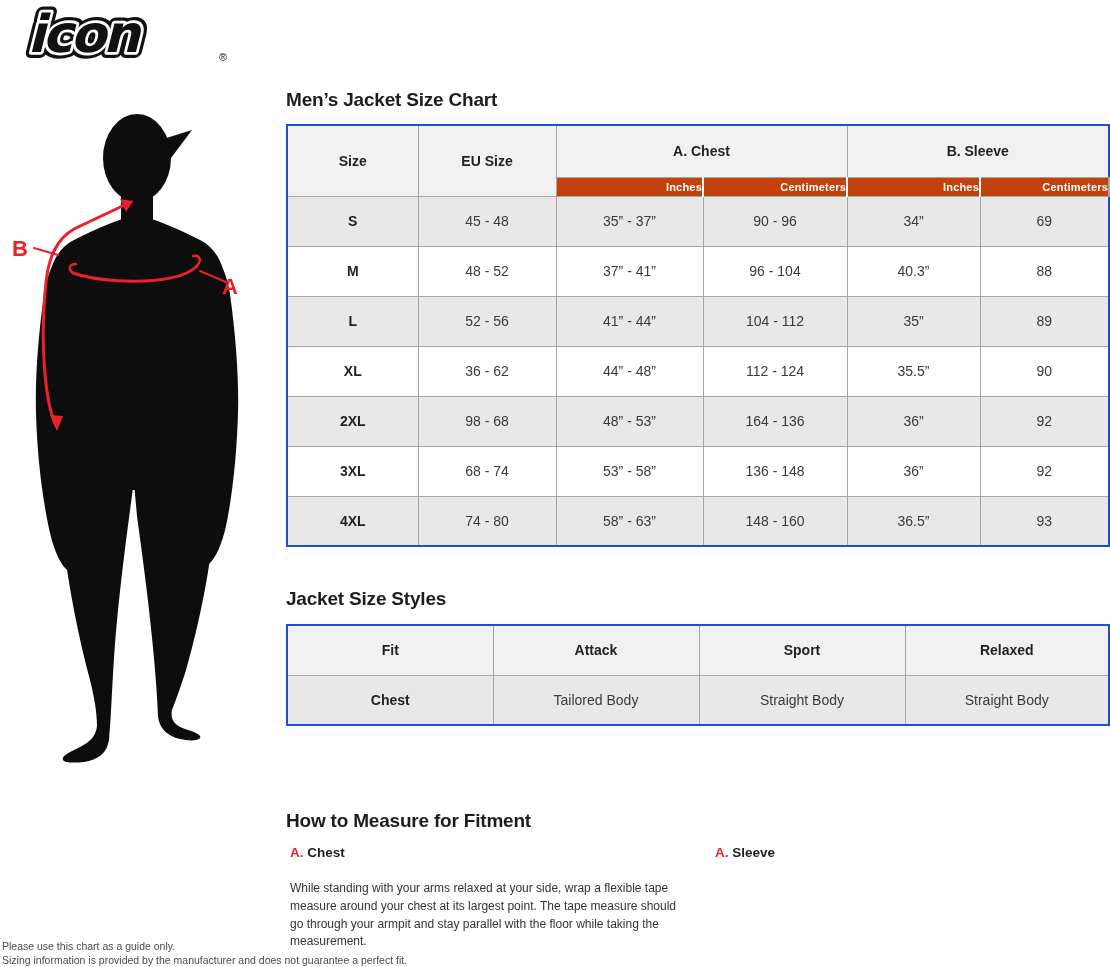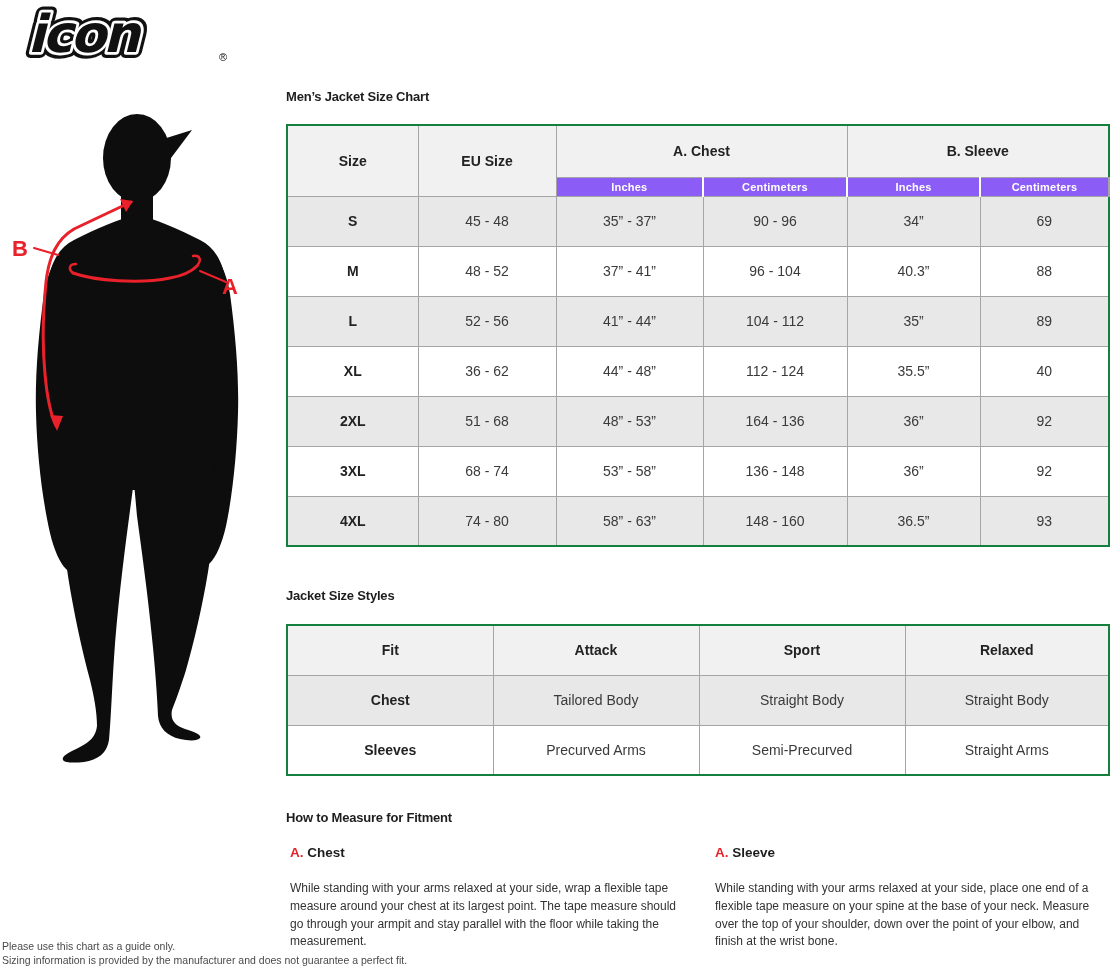--- a/index.html
+++ b/index.html
@@ -12,51 +12,51 @@
     font-family: "Liberation Sans", sans-serif;
     overflow: hidden;
   }
   
   .logo { position: absolute; left: 6px; top: 2px; width: 240px; height: 66px; }
   
   .figure { position: absolute; left: 0px; top: 98px; width: 280px; height: 665px; }
   
   .section-h {
     position: absolute; left: 286px;
-    font-size: 13px; font-weight: bold; color: #1d1d1d;
+    font-size: 19px; font-weight: bold; color: #1d1d1d;
     letter-spacing: -0.2px;
   }
   #h-sizechart { top: 89px; }
   #h-styles    { top: 588px; }
   #h-measure   { top: 810px; text-align: center; }
   
   table {
     border-collapse: collapse; table-layout: fixed;
     position: absolute; left: 286px; width: 822px;
     background: #fff;
   }
   #t1 { top: 124px; }
   #t2 { top: 624px; }
   th, td {
     border: 1px solid #a5a5a5;
     text-align: center; vertical-align: middle;
     font-size: 14px; color: #3a3a3a;
     overflow: hidden;
   }
-  table { border: 2px solid #15803d; }
+  table { border: 2px solid #1d4ed8; }
   th.main {
     background: #f1f1f1; font-weight: bold; color: #222;
     height: 52px; font-size: 14px;
   }
   #t1 th[rowspan] { height: auto; }
   #t1 tr.sub th {
-    background: #8b5cf6; color: #ffffff;
+    background: #c2410c; color: #ffffff;
     height: 19px; font-size: 11px; font-weight: bold;
     letter-spacing: 0.2px;
-    border-left: 2px solid #ffffff; border-right: 2px solid #ffffff;
+    border-left: 2px solid #ffffff; border-right: 2px solid #ffffff; text-align: right;
   }
   #t1 tr.sub th:first-child { border-left: 1px solid #a5a5a5; }
   #t1 tr.sub th:last-child  { border-right: 2px solid #a5a5a5; }
   #t1 td { height: 50px; }
   #t2 th { height: 50px; }
   #t2 td { height: 50px; }
   td.b { font-weight: bold; color: #222; }
   tr.stripe td { background: #e8e8e8; }
   
   .measure-col { position: absolute; top: 845px; }
@@ -167,25 +167,25 @@
         <td>104 - 112</td>
         <td>35”</td>
         <td>89</td>
       </tr>
       <tr>
         <td class="b">XL</td>
         <td>36 - 62</td>
         <td>44” - 48”</td>
         <td>112 - 124</td>
         <td>35.5”</td>
-        <td>40</td>
+        <td>90</td>
       </tr>
       <tr class="stripe">
         <td class="b">2XL</td>
-        <td>51 - 68</td>
+        <td>98 - 68</td>
         <td>48” - 53”</td>
         <td>164 - 136</td>
         <td>36”</td>
         <td>92</td>
       </tr>
       <tr>
         <td class="b">3XL</td>
         <td>68 - 74</td>
         <td>53” - 58”</td>
         <td>136 - 148</td>
@@ -220,39 +220,32 @@
         <th class="main">Relaxed</th>
       </tr>
     </thead>
     <tbody>
       <tr class="stripe">
         <td class="b">Chest</td>
         <td>Tailored Body</td>
         <td>Straight Body</td>
         <td>Straight Body</td>
       </tr>
-      <tr>
-        <td class="b">Sleeves</td>
-        <td>Precurved Arms</td>
-        <td>Semi-Precurved</td>
-        <td>Straight Arms</td>
-      </tr>
     </tbody>
   </table>
 
   <div class="section-h" id="h-measure">How to Measure for Fitment</div>
 
   <div class="measure-col" id="measure-chest">
     <h3><span class="red">A.</span> <span>Chest</span></h3>
     <p>While standing with your arms relaxed at your side, wrap a flexible tape measure around your chest at its largest point. The tape measure should go through your armpit and stay parallel with the floor while taking the measurement.</p>
   </div>
 
   <div class="measure-col" id="measure-sleeve">
     <h3><span class="red">A.</span> <span>Sleeve</span></h3>
-    <p>While standing with your arms relaxed at your side, place one end of a flexible tape measure on your spine at the base of your neck. Measure over the top of your shoulder, down over the point of your elbow, and finish at the wrist bone.</p>
   </div>
 
   <div class="disclaimer">
     <div>Please use this chart as a guide only.</div>
     <div>Sizing information is provided by the manufacturer and does not guarantee a perfect fit.</div>
   </div>
 
 </div>
 
 </body></html>

